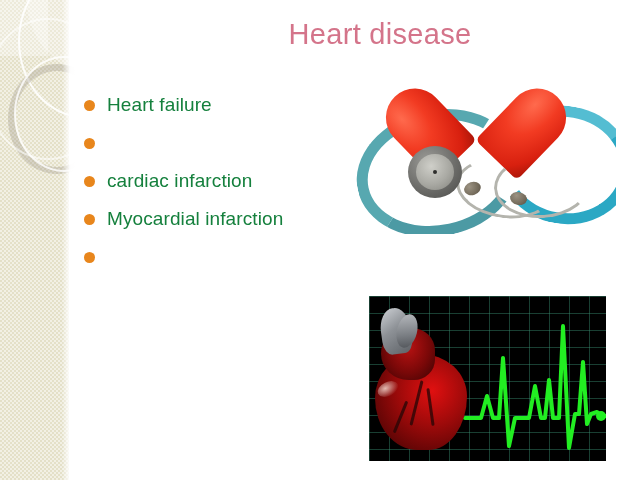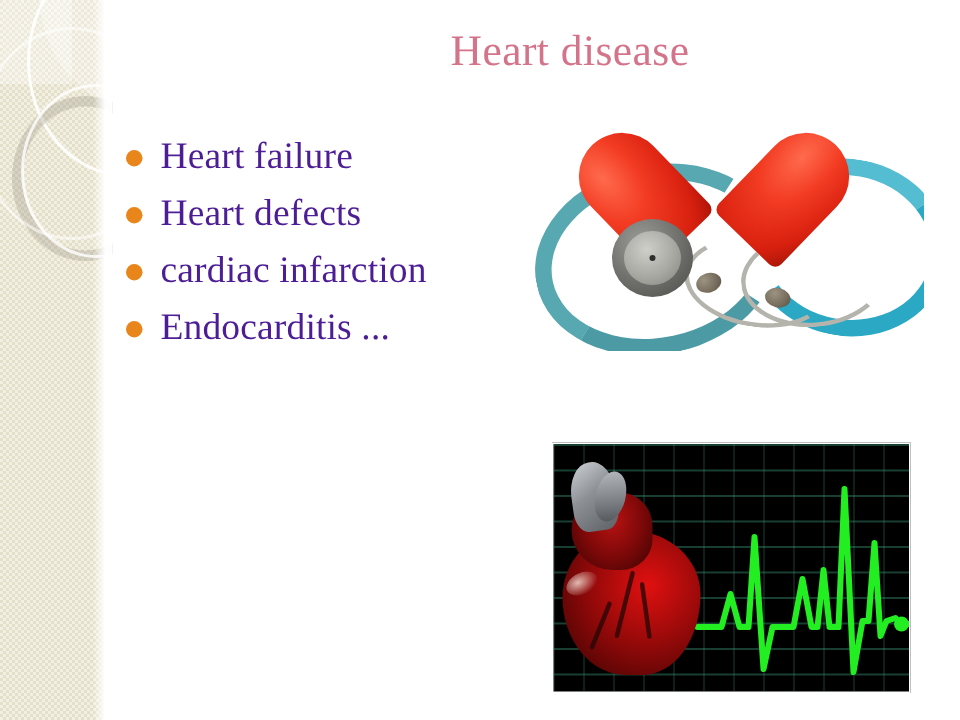--- a/index.html
+++ b/index.html
@@ -13,21 +13,20 @@
     background: #ffffff;
     font-family: "Liberation Sans", sans-serif;
     overflow: hidden;
   }
   .slide {
     position: relative;
     width: 640px;
     height: 480px;
     background: #ffffff;
     overflow: hidden;
-    font-family: Liberation Serif, serif;
   }
 
   
   .sidebar {
     position: absolute;
     left: 0;
     top: 0;
     width: 75px;
     height: 480px;
     overflow: hidden;
@@ -137,22 +136,22 @@
   }
   .bullet-dot {
     flex: 0 0 auto;
     width: 11px;
     height: 11px;
     border-radius: 50%;
     background: #e8861c;
     margin-right: 12px;
   }
   .bullet-text {
-    font-size: 25px;
-    color: #4c1d95;
+    font-size: 19px;
+    color: #15803d;
     font-weight: 400;
     white-space: nowrap;
     letter-spacing: 0.1px;
   }
 
   
   .pic-steth {
     position: absolute;
     left: 348px;
     top: 62px;
@@ -388,29 +387,31 @@
 
   <div class="title">Heart disease</div>
 
   <div class="bullets">
     <div class="bullet-row">
       <span class="bullet-dot"></span>
       <span class="bullet-text">Heart failure</span>
     </div>
     <div class="bullet-row">
       <span class="bullet-dot"></span>
-      <span class="bullet-text">Heart defects</span>
     </div>
     <div class="bullet-row">
       <span class="bullet-dot"></span>
       <span class="bullet-text">cardiac infarction</span>
     </div>
     <div class="bullet-row">
       <span class="bullet-dot"></span>
-      <span class="bullet-text">Endocarditis ...</span>
+      <span class="bullet-text">Myocardial infarction</span>
+    </div>
+    <div class="bullet-row">
+      <span class="bullet-dot"></span>
     </div>
   </div>
 
   <div class="pic-steth">
     <div class="steth-tube-left"></div>
     <div class="steth-tube-right"></div>
     <div class="heart-red"></div>
     <div class="heart-gloss"></div>
     <div class="ear-tube ear-tube-a"></div>
     <div class="ear-tube ear-tube-b"></div>

